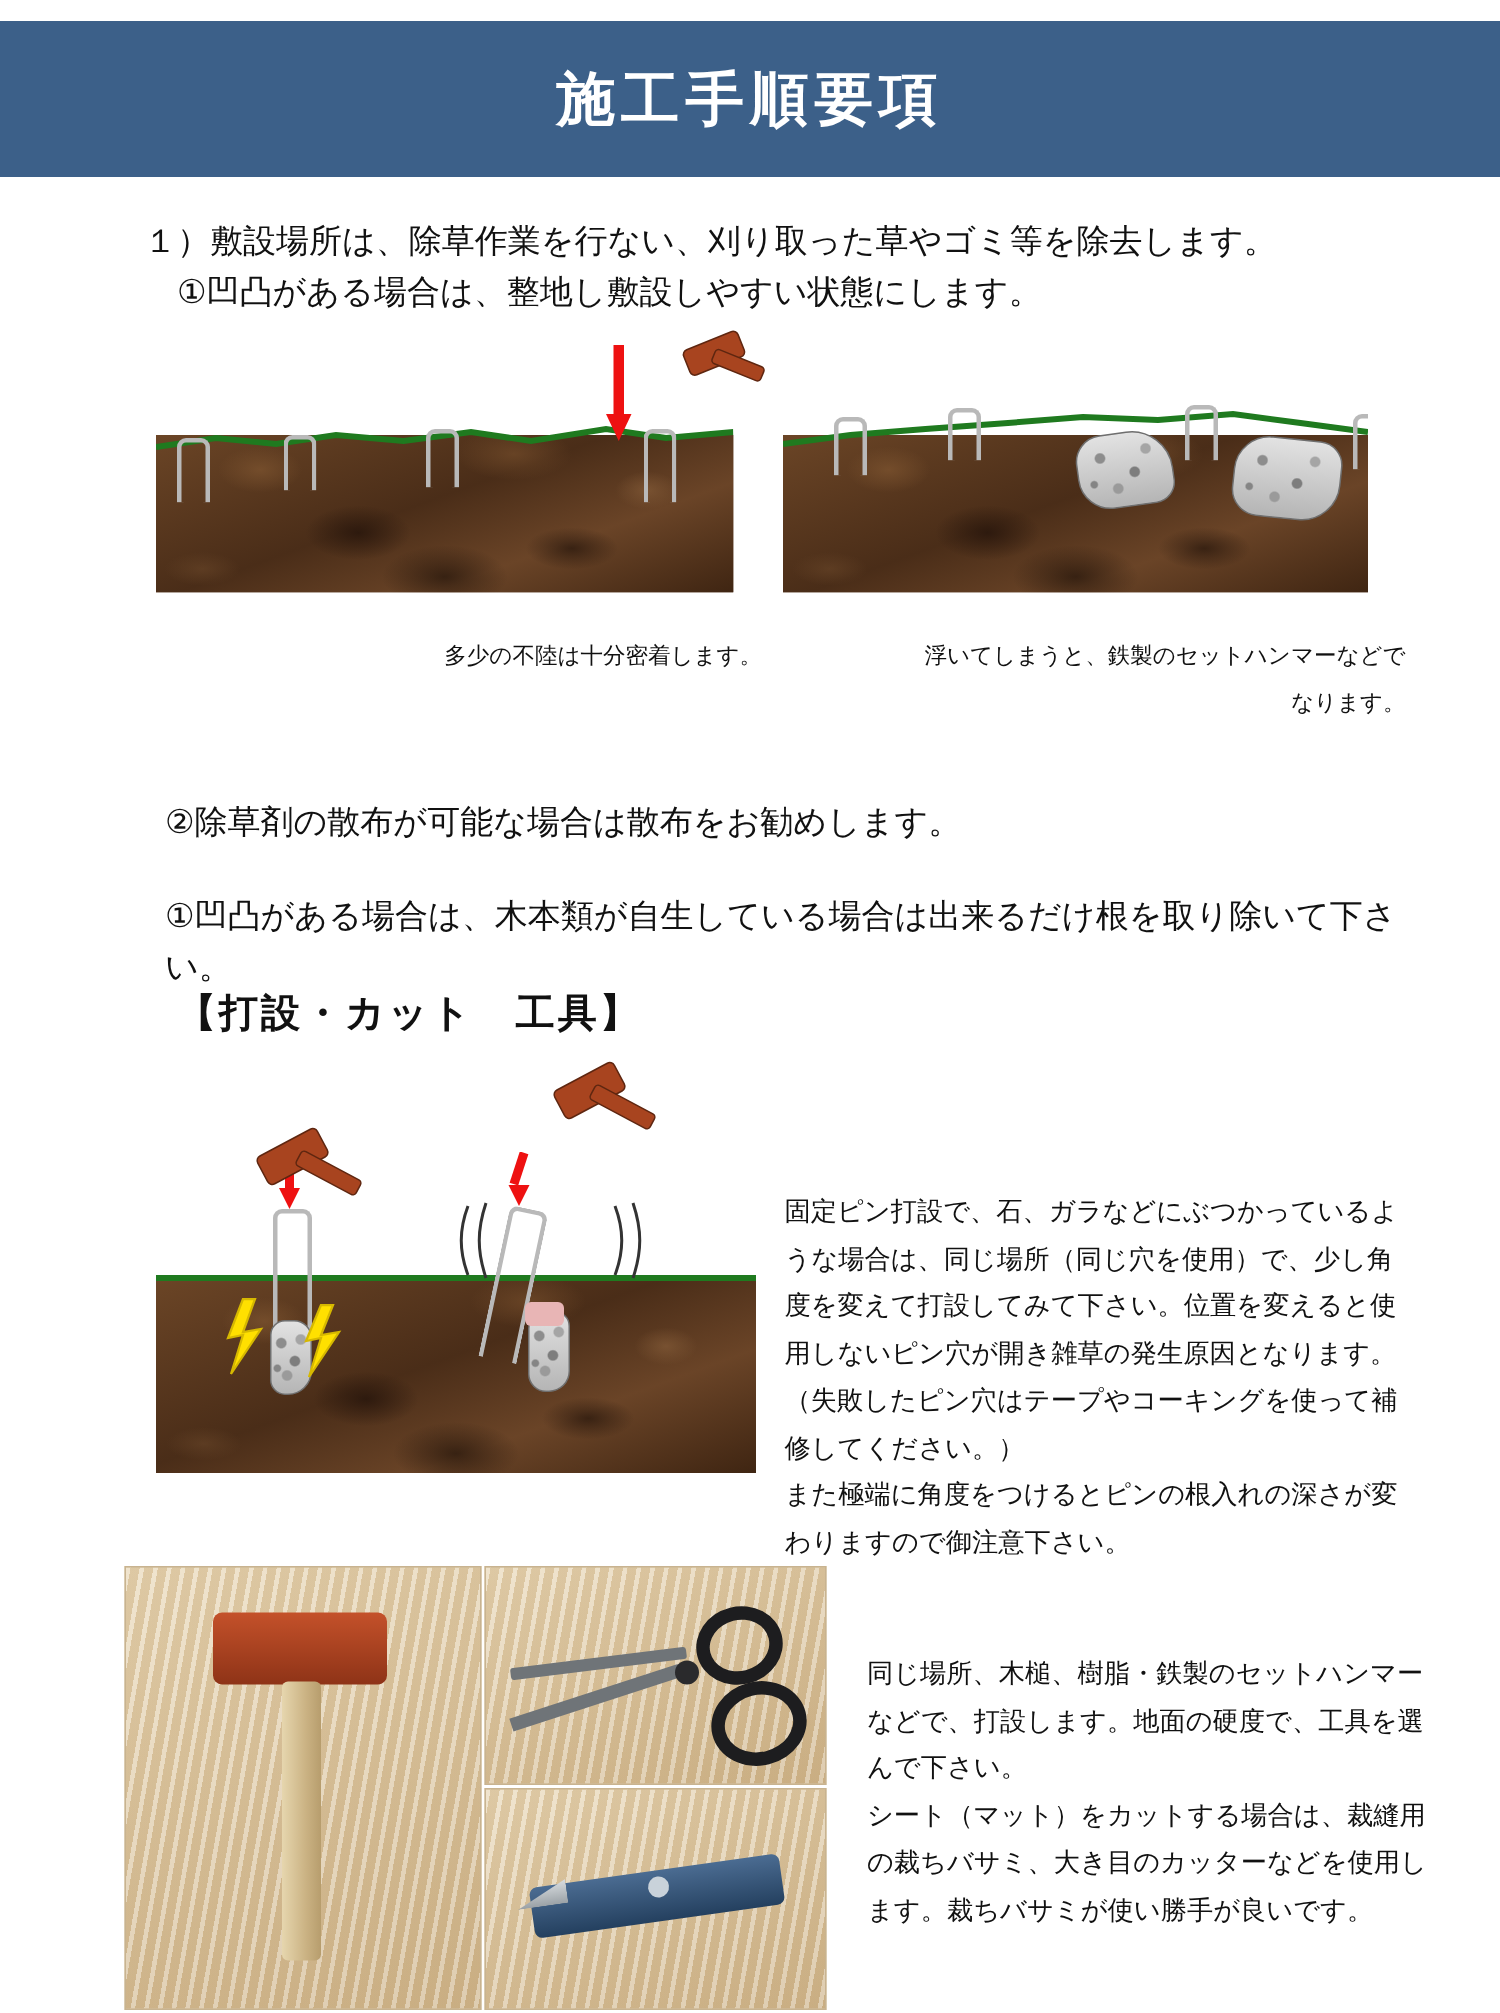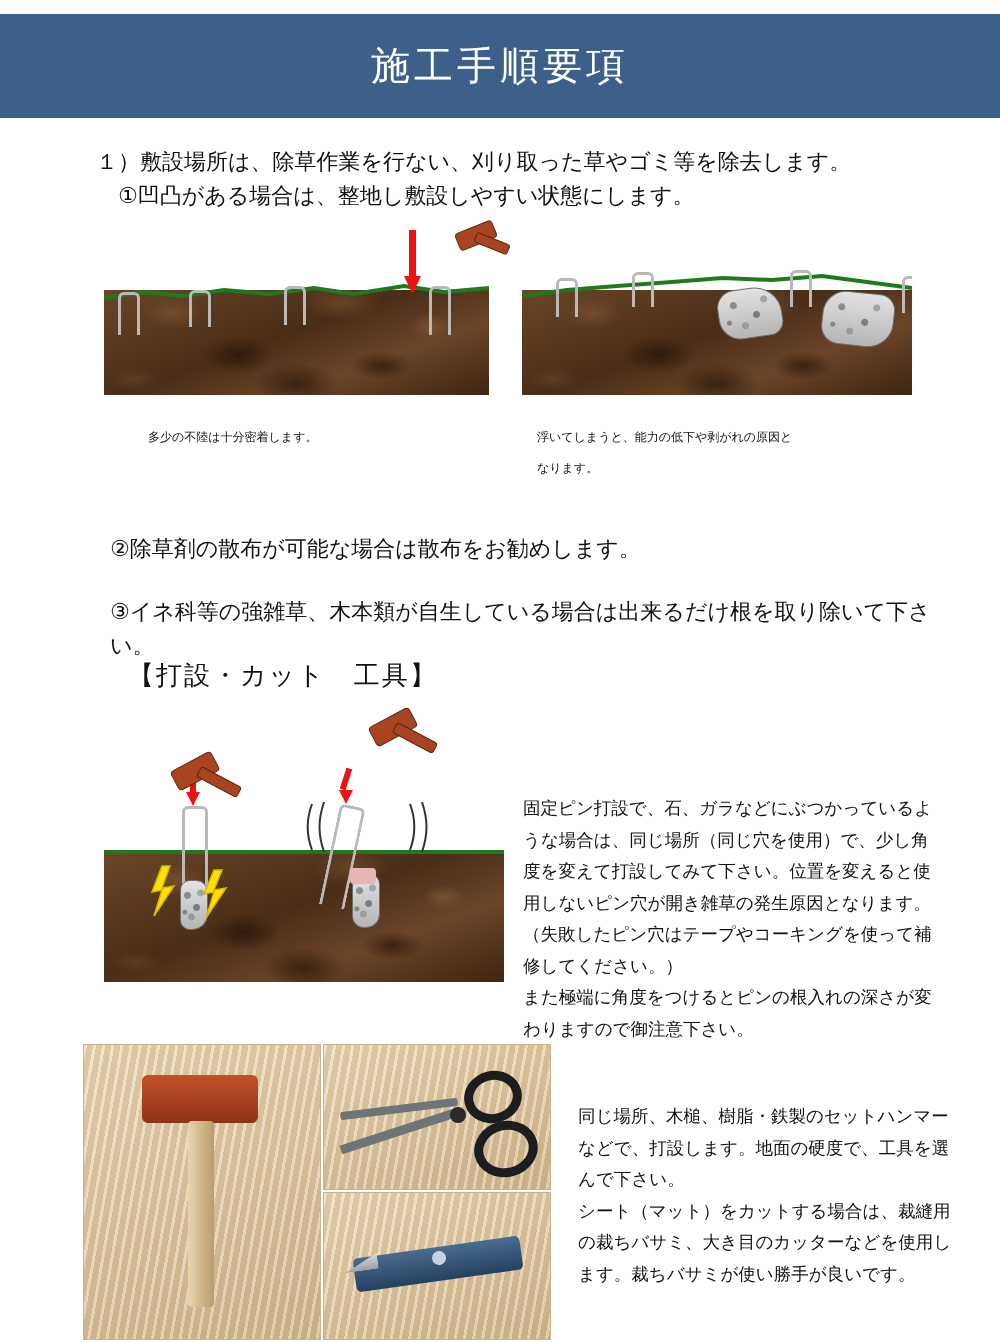--- a/index.html
+++ b/index.html
@@ -25,47 +25,47 @@
     height: 104px;
     background: #3c6089;
     display: flex;
     align-items: center;
     justify-content: center;
   }
   .header-title {
     color: #ffffff;
     font-size: 39px;
     letter-spacing: 4px;
-    font-weight: normal;
+    font-weight: bold;
   }
 
   
   .para {
     position: absolute;
     font-size: 22px;
     line-height: 34px;
     color: #111;
     white-space: pre-wrap;
   }
 
   .caption {
     position: absolute;
-    font-size: 12px;
+    font-size: 15px;
     line-height: 31px;
     color: #111;
     white-space: pre-wrap;
+    text-align: right;
   }
 
   .section-title {
     position: absolute;
     font-size: 26px;
     letter-spacing: 2px;
-    font-weight: normal;
+    font-weight: bold;
     color: #111;
-    margin-left: 10px;
   }
 
   .body-text {
     position: absolute;
     font-size: 17.5px;
     line-height: 31.5px;
     color: #111;
     white-space: pre-wrap;
     margin-top: 29px;
   }
@@ -229,26 +229,26 @@
   <div class="rock" style="left:300px; top:62px; width:70px; height:52px; border-radius:24px 16px 26px 18px; transform:rotate(6deg);"></div>
 
   <div class="pin" style="left:34px; top:48px; width:16px; height:36px;"></div>
   <div class="pin" style="left:110px; top:42px; width:16px; height:32px;"></div>
   <div class="pin" style="left:268px; top:40px; width:16px; height:34px;"></div>
   <div class="pin" style="left:380px; top:46px; width:16px; height:34px;"></div>
 </div>
 
 <div class="caption" style="left:148px; top:422px; width:360px;">多少の不陸は十分密着します。</div>
 
-<div class="caption" style="left:537px; top:422px; width:400px;">浮いてしまうと、能力の低下や剥がれの原因と
+<div class="caption" style="left:537px; top:422px; width:400px;">浮いてしまうと、鉄製のセットハンマーなどで
 なります。</div>
 
 <div class="para" style="left:110px; top:532px; width:840px;">②除草剤の散布が可能な場合は散布をお勧めします。</div>
 
-<div class="para" style="left:110px; top:595px; width:860px;">③イネ科等の強雑草、木本類が自生している場合は出来るだけ根を取り除いて下さい。</div>
+<div class="para" style="left:110px; top:595px; width:860px;">①凹凸がある場合は、木本類が自生している場合は出来るだけ根を取り除いて下さい。</div>
 
 <div class="section-title" style="left:118px; top:658px;">【打設・カット　工具】</div>
 
 <div class="ground-box" style="left:104px; top:712px; width:400px; height:270px;">
 
   <div class="soil" style="top:140px; height:130px;"></div>
   <div class="grass-line" style="left:0; top:138px; width:400px;"></div>
 
   <div class="pin" style="left:78px; top:94px; width:20px; height:100px;"></div>
 

